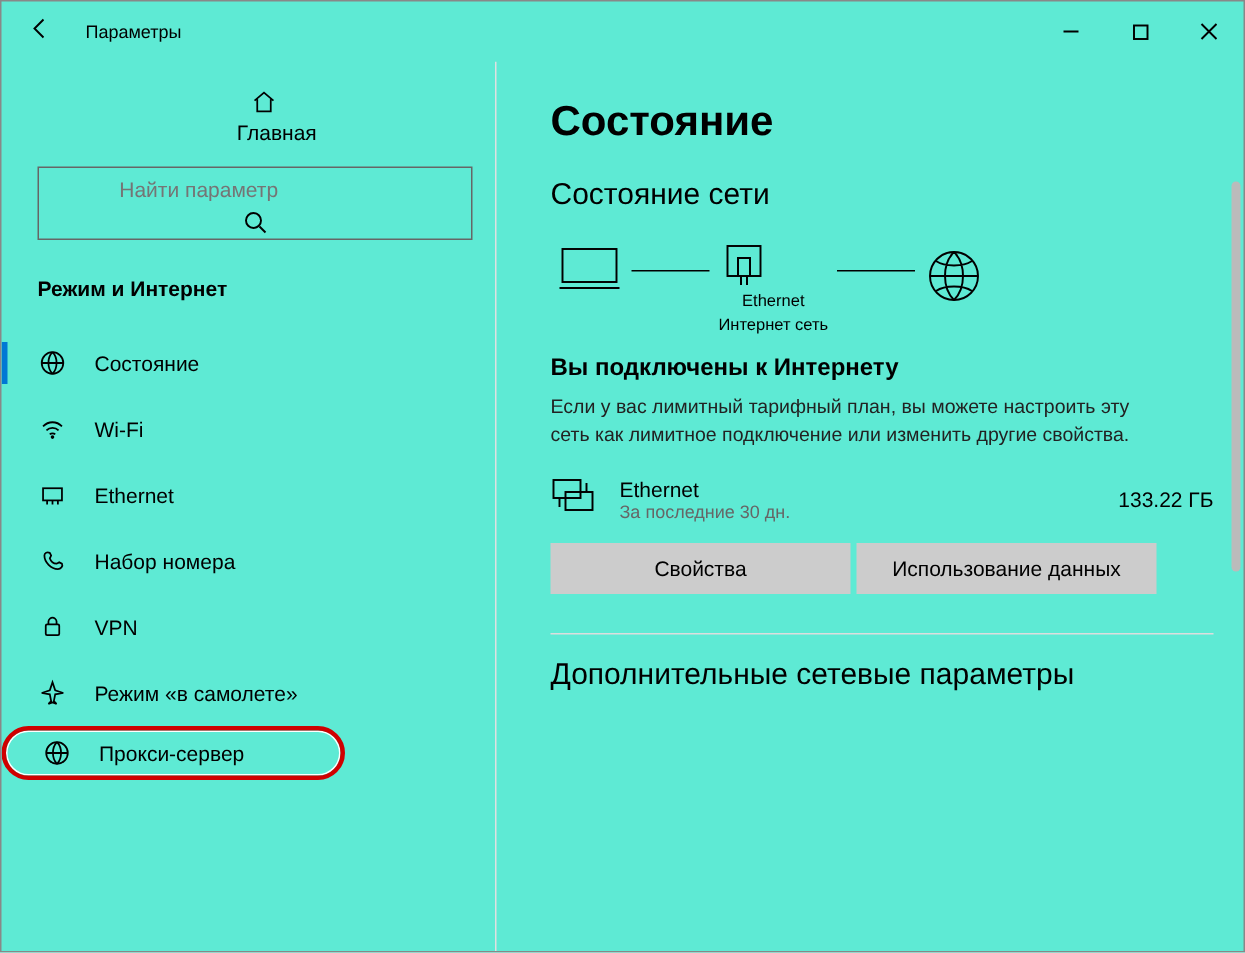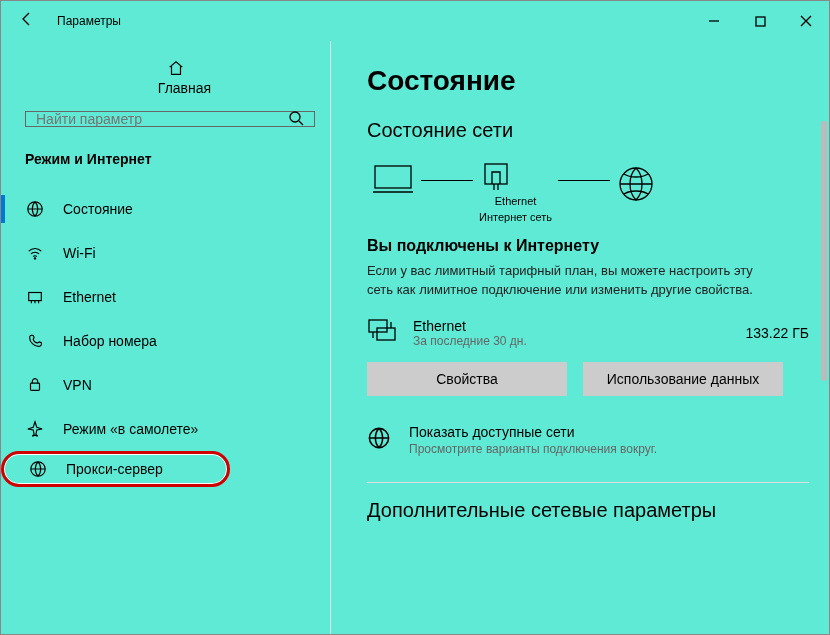--- a/index.html
+++ b/index.html
@@ -65,24 +65,25 @@
       height: 40px;
       margin-top: 12px;
       cursor: pointer;
       flex-direction: column;
     }
     .home-row .icon { width: 22px; }
     .home-row .label { padding-left: 14px; }
     .search-box {
       margin-top: 12px;
       width: 290px;
-      height: 16px;
+      height: 49px;
       border: 1px solid #666;
       display: flex;
       align-items: center;
+      flex-direction: column;
     }
     .search-box input {
       flex: 1;
       border: none;
       outline: none;
       font-size: 14px;
       padding: 0 10px;
       background: transparent;
     }
     .search-box .sicon {
@@ -186,21 +187,21 @@
     .usage-row .usage-icon { width: 36px; }
     .usage-row .usage-info { padding-left: 10px; }
     .usage-row .usage-name { font-size: 14px; }
     .usage-row .usage-sub { font-size: 12px; color: #666; }
     .usage-row .usage-val {
       margin-left: auto;
       font-size: 14px;
     }
     .button-row {
       display: flex;
-      gap: 16px;
+      gap: 4px;
       margin-top: 14px;
     }
     .gray-btn {
       flex: 1;
       height: 34px;
       background: #ccc;
       border: none;
       font-size: 14px;
       cursor: pointer;
       display: flex;
@@ -401,32 +402,20 @@
 
       <div class="button-row">
         <button class="gray-btn">
           <span>Свойства</span>
         </button>
         <button class="gray-btn">
           <span>Использование данных</span>
         </button>
       </div>
 
-      <div class="networks-row">
-        <div class="nicon">
-          <svg width="24" height="24" viewBox="0 0 20 20">
-              <circle cx="10" cy="10" r="8"></circle>
-              <path d="M2 10 H18 M10 2 C6 6 6 14 10 18 M10 2 C14 6 14 14 10 18"></path>
-            </svg>
-        </div>
-        <div>
-          <div class="ntitle">Показать доступные сети</div>
-          <div class="nsub">Просмотрите варианты подключения вокруг.</div>
-        </div>
-      </div>
 
       <div class="divider"></div>
 
       <h2>Дополнительные сетевые параметры</h2>
 
       <div class="scrollbar"></div>
     </div>
   </div>
 </div>
 

